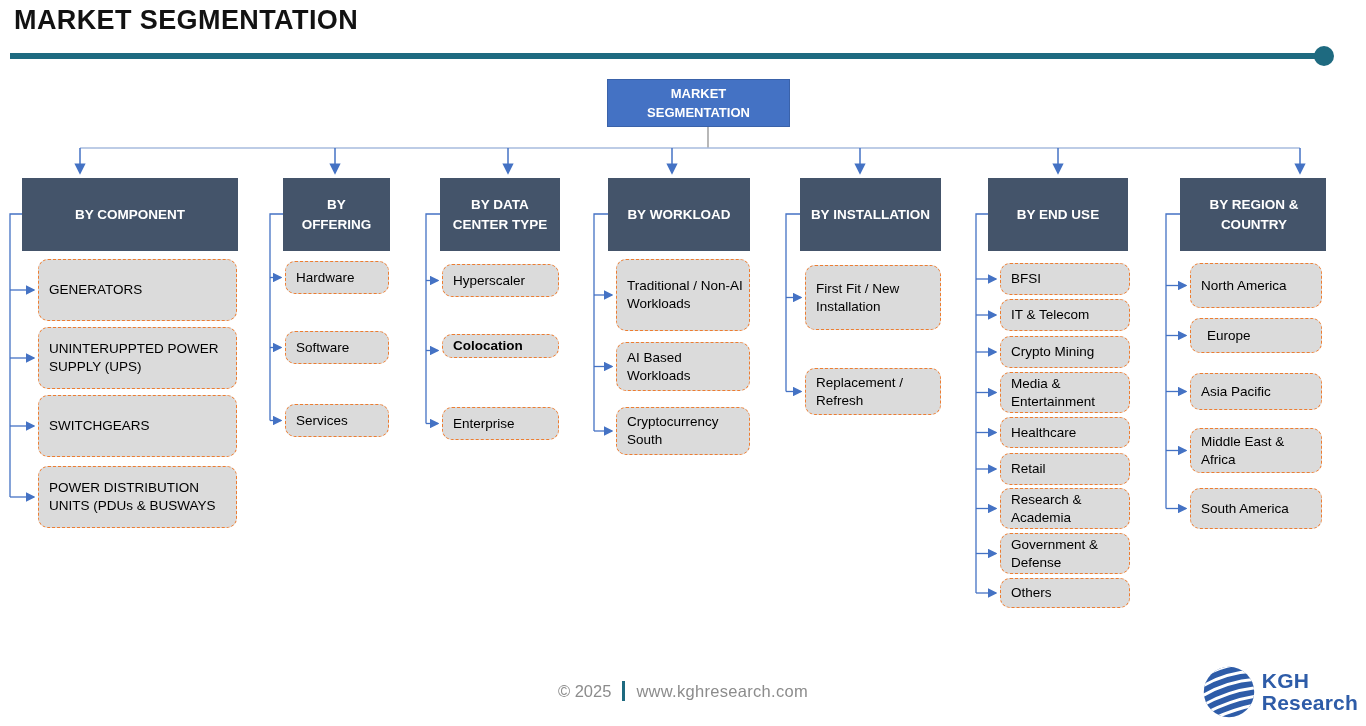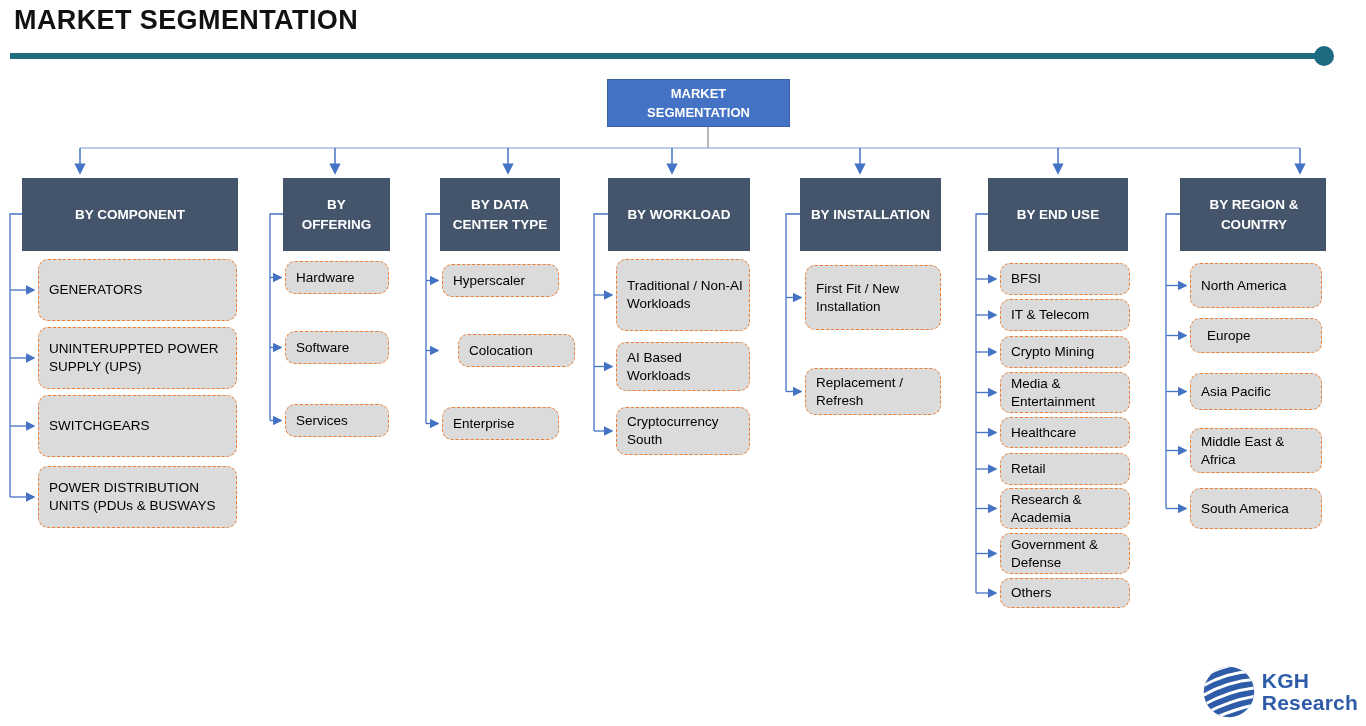--- a/index.html
+++ b/index.html
@@ -102,21 +102,21 @@
       <div class="seg-item" style="left: 38px; top: 259px; width: 199px; height: 62px;">GENERATORS</div>
       <div class="seg-item" style="left: 38px; top: 327px; width: 199px; height: 62px;">UNINTERUPPTED POWER SUPPLY (UPS)</div>
       <div class="seg-item" style="left: 38px; top: 395px; width: 199px; height: 62px;">SWITCHGEARS</div>
       <div class="seg-item" style="left: 38px; top: 466px; width: 199px; height: 62px;">POWER DISTRIBUTION UNITS (PDUs &amp; BUSWAYS</div>
       <div class="seg-header" style="left: 283px; top: 178px; width: 107px; height: 73px;">BY OFFERING</div>
       <div class="seg-item" style="left: 285px; top: 261px; width: 104px; height: 33px;">Hardware</div>
       <div class="seg-item" style="left: 285px; top: 331px; width: 104px; height: 33px;">Software</div>
       <div class="seg-item" style="left: 285px; top: 404px; width: 104px; height: 33px;">Services</div>
       <div class="seg-header" style="left: 440px; top: 178px; width: 120px; height: 73px;">BY DATA CENTER TYPE</div>
       <div class="seg-item" style="left: 442px; top: 264px; width: 117px; height: 33px;">Hyperscaler</div>
-      <div class="seg-item" style="left: 458px; top: 334px; width: 117px; height: 33px;">Colocation</div>
+      <div class="seg-item" style="left: 442px; top: 334px; width: 117px; height: 24px; font-weight: bold;">Colocation</div>
       <div class="seg-item" style="left: 442px; top: 407px; width: 117px; height: 33px;">Enterprise</div>
       <div class="seg-header" style="left: 608px; top: 178px; width: 142px; height: 73px;">BY WORKLOAD</div>
       <div class="seg-item" style="left: 616px; top: 259px; width: 134px; height: 72px;">Traditional / Non-AI Workloads</div>
       <div class="seg-item" style="left: 616px; top: 342px; width: 134px; height: 49px;">AI Based Workloads</div>
       <div class="seg-item" style="left: 616px; top: 407px; width: 134px; height: 48px;">Cryptocurrency South</div>
       <div class="seg-header" style="left: 800px; top: 178px; width: 141px; height: 73px;">BY INSTALLATION</div>
       <div class="seg-item" style="left: 805px; top: 265px; width: 136px; height: 65px;">First Fit / New Installation</div>
       <div class="seg-item" style="left: 805px; top: 368px; width: 136px; height: 47px;">Replacement / Refresh</div>
       <div class="seg-header" style="left: 988px; top: 178px; width: 140px; height: 73px;">BY END USE</div>
       <div class="seg-item" style="left: 1000px; top: 263px; width: 130px; height: 32px;">BFSI</div>
@@ -129,20 +129,25 @@
       <div class="seg-item" style="left: 1000px; top: 533px; width: 130px; height: 41px;">Government &amp; Defense</div>
       <div class="seg-item" style="left: 1000px; top: 578px; width: 130px; height: 30px;">Others</div>
       <div class="seg-header" style="left: 1180px; top: 178px; width: 146px; height: 73px; padding-left: 12px;">BY REGION &amp; COUNTRY</div>
       <div class="seg-item" style="left: 1190px; top: 263px; width: 132px; height: 45px;">North America</div>
       <div class="seg-item" style="left: 1190px; top: 318px; width: 132px; height: 35px; padding-left: 16px;">Europe</div>
       <div class="seg-item" style="left: 1190px; top: 373px; width: 132px; height: 37px;">Asia Pacific</div>
       <div class="seg-item" style="left: 1190px; top: 428px; width: 132px; height: 45px;">Middle East &amp; Africa</div>
       <div class="seg-item" style="left: 1190px; top: 488px; width: 132px; height: 41px;">South America</div>
     </div>
 
+  <div class="footer">
+    <span class="copyright">© 2025</span>
+    <span class="footer-sep"></span>
+    <span class="website">www.kghresearch.com</span>
+  </div>
 
   <div class="logo">
     <svg width="56" height="56" viewBox="0 0 60 60">
       <defs>
           <clipPath id="gclip">
             <circle cx="30" cy="30" r="27"></circle>
           </clipPath>
         </defs>
       <circle cx="30" cy="30" r="27" fill="#2E5CA8"></circle>
       <g clip-path="url(#gclip)" transform="rotate(-18 30 30)" stroke="#fff" stroke-width="3.2" fill="none">

